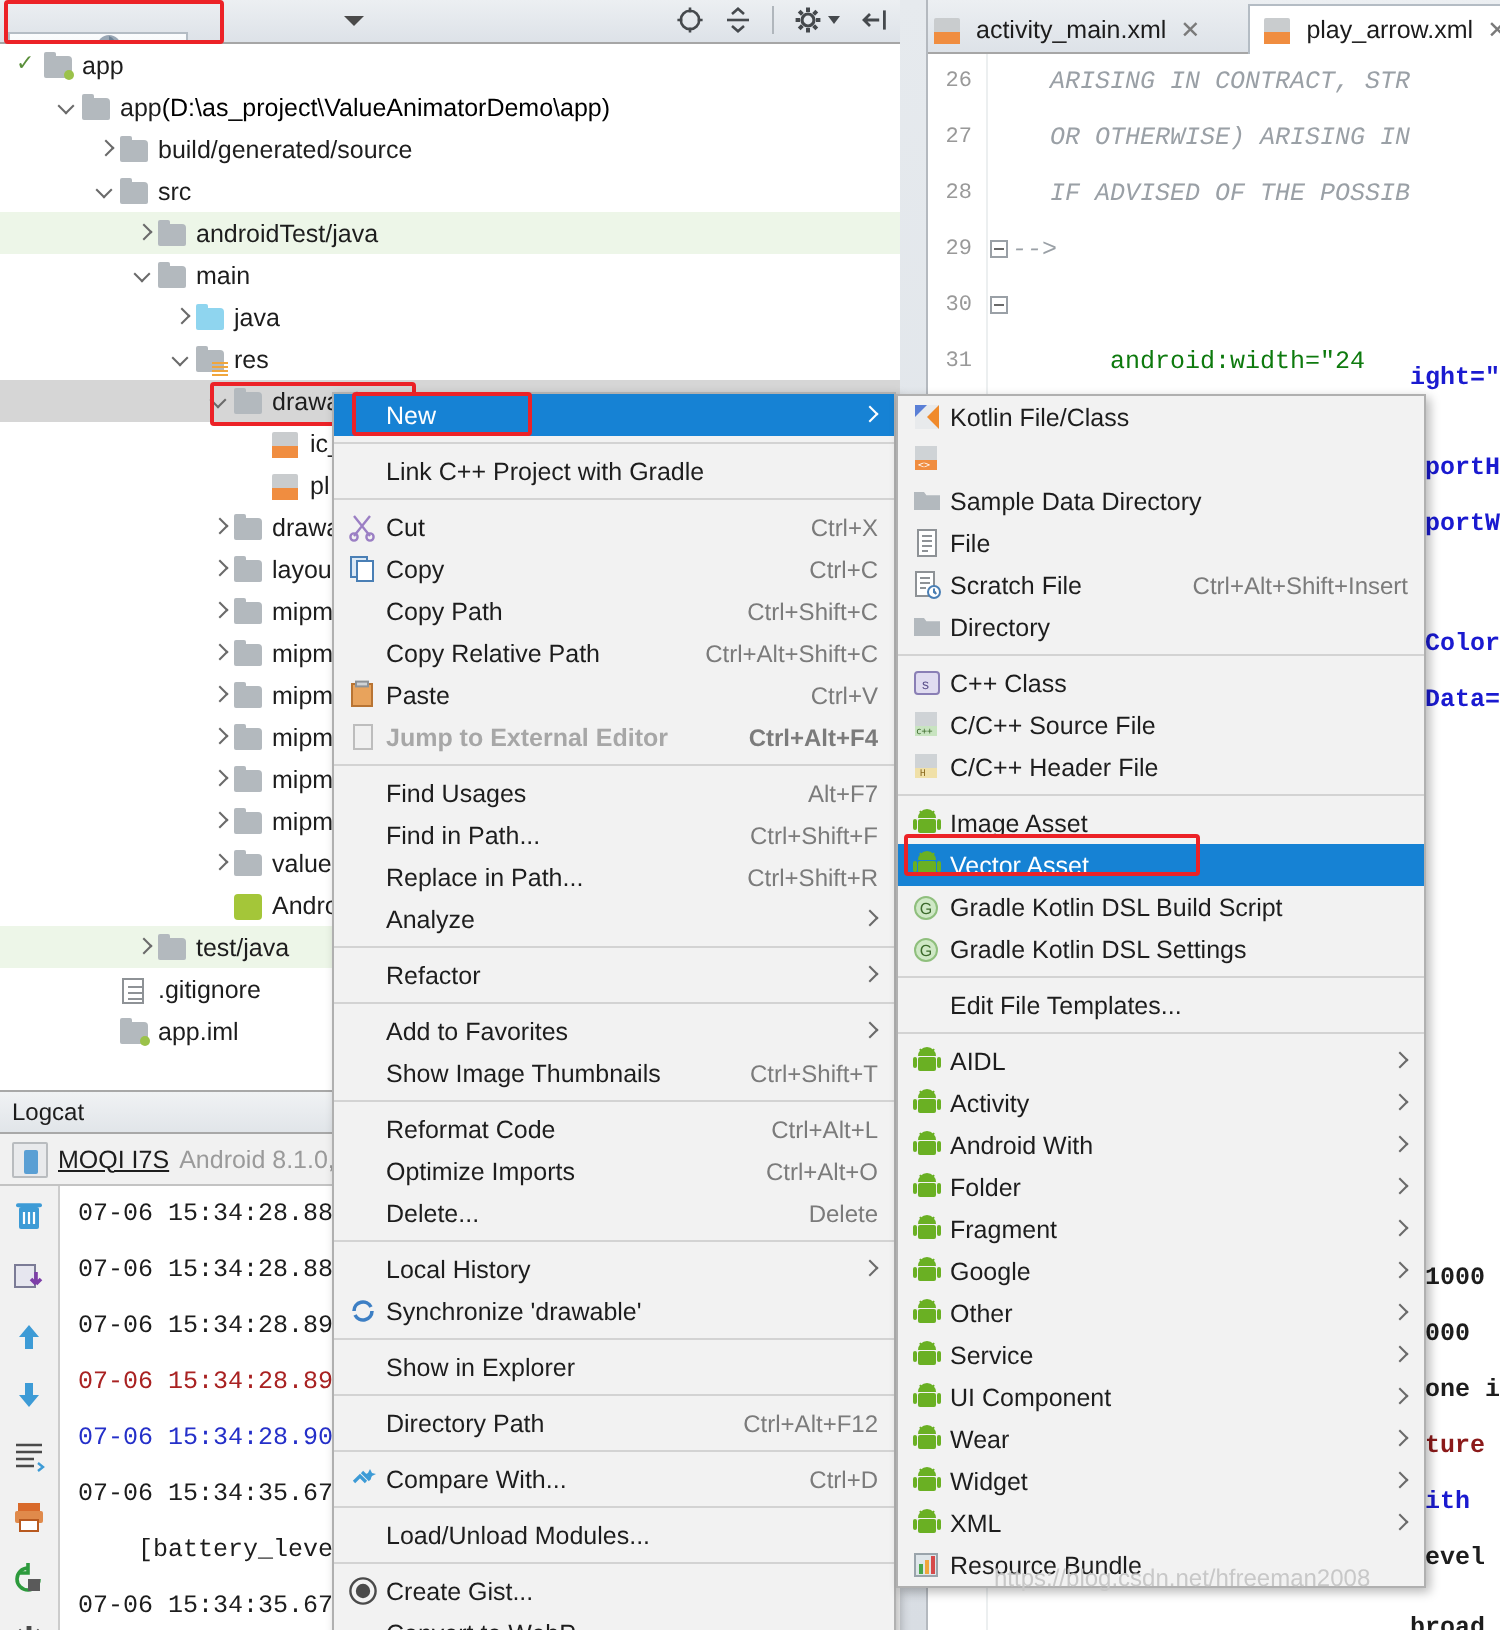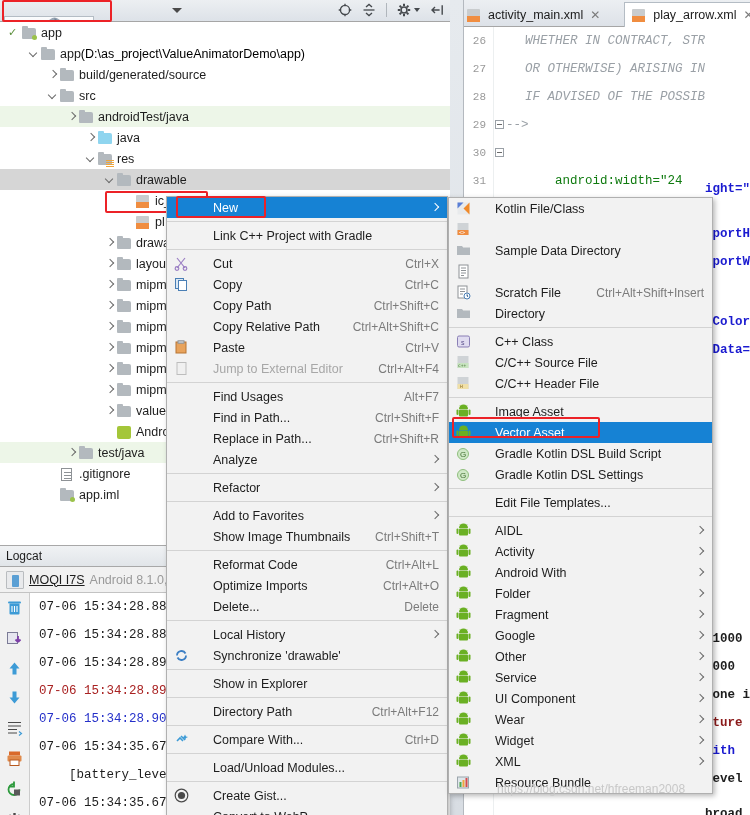--- a/index.html
+++ b/index.html
@@ -203,24 +203,24 @@
 
   
   #ctx-menu {
     position: absolute; left: 166px; top: 196px; width: 282px;
     background: #f2f2f2; border: 1px solid #b0b0b0;
     box-shadow: 2px 2px 5px rgba(0,0,0,0.28);
     z-index: 50; padding: 0;
   }
   .mi {
     position: relative; height: 21px; display: flex; align-items: center;
-    font-size: 12.5px; color: #1d1d1d; padding-left: 46px; padding-right: 8px;
+    font-size: 12.5px; color: #1d1d1d; padding-left: 26px; padding-right: 8px;
   }
   .mi.sel { background: #1682d4; color: #ffffff; }
-  .mi.disabled { color: #a7a7a7; }
+  .mi.disabled { color: #a7a7a7; font-weight: bold; }
   .mi .mi-label { flex: 1; white-space: nowrap; }
   .mi .mi-key { color: #7b7b7b; font-size: 12px; white-space: nowrap; }
   .mi .mi-arrow {
     margin-left: 8px; width: 8px; height: 8px; position: relative;
   }
   .mi .mi-arrow::before {
     content: ""; position: absolute; left: 1px; top: 0px; width: 5px; height: 5px;
     border-right: 1.4px solid #6a6a6a; border-top: 1.4px solid #6a6a6a;
     transform: rotate(45deg);
   }
@@ -286,21 +286,21 @@
         <div class="gline">26</div>
         <div class="gline">27</div>
         <div class="gline">28</div>
         <div class="gline">29</div>
         <div class="gline">30</div>
         <div class="gline">31</div>
         <div class="gline">32</div>
       </div>
     <div id="code-highlight-yellow"></div>
     <div id="code">
-        <div class="cline"><span class="c-comment">    WHETHER IN CONTRACT, STR</span></div>
+        <div class="cline"><span class="c-comment">    ARISING IN CONTRACT, STR</span></div>
         <div class="cline"><span class="c-comment">    OR OTHERWISE) ARISING IN</span></div>
         <div class="cline"><span class="c-comment">    IF ADVISED OF THE POSSIB</span></div>
         <div class="cline"><span class="fold"></span><span class="c-comment">--&gt;</span></div>
         <div class="cline"><span class="fold"></span><span class="c-tag"></span></div>
         <div class="cline"><span class="c-attr">        android:width="24</span></div>
         <div class="cline"><span class="c-attr">        android:height="2</span></div>
       </div>
   </div>
   <div id="editor-left-strip" style="left:450px;"></div>
 
@@ -405,20 +405,28 @@
         </div>
         <div class="trow green">
           <span style="display:inline-block;width:65px"></span>
           <span class="arrow right"></span>
           <span class="ficon">
             <span class="folder"></span>
           </span>
           <span class="tlabel">androidTest/java</span>
         </div>
         <div class="trow">
+          <span style="display:inline-block;width:65px"></span>
+          <span class="arrow down"></span>
+          <span class="ficon">
+            <span class="folder"></span>
+          </span>
+          <span class="tlabel">main</span>
+        </div>
+        <div class="trow">
           <span style="display:inline-block;width:84px"></span>
           <span class="arrow right"></span>
           <span class="ficon">
             <span class="folder blue"></span>
           </span>
           <span class="tlabel">java</span>
         </div>
         <div class="trow">
           <span style="display:inline-block;width:84px"></span>
           <span class="arrow down"></span>
@@ -817,20 +825,21 @@
           </svg></span>
         <span class="mi-label">Sample Data Directory</span>
       </div>
       <div class="mi">
         <span class="mi-icon"><svg width="15" height="15" viewBox="0 0 15 15">
             <rect x="3" y="1" width="9" height="13" fill="#fff" stroke="#8e9296"></rect>
             <g stroke="#8e9296">
               <path d="M5 4h5M5 6.5h5M5 9h5M5 11.5h3"></path>
             </g>
           </svg></span>
+        <span class="mi-label">File</span>
       </div>
       <div class="mi">
         <span class="mi-icon"><svg width="15" height="15" viewBox="0 0 15 15">
             <rect x="2" y="1" width="9" height="12" fill="#fff" stroke="#8e9296"></rect>
             <g stroke="#8e9296">
               <path d="M4 4h5M4 6.5h5M4 9h3"></path>
             </g>
             <circle cx="11" cy="11" r="3" fill="#fff" stroke="#4a7fb5"></circle>
             <path d="M11 9.3v1.8l1.2.8" stroke="#4a7fb5"></path>
           </svg></span>

